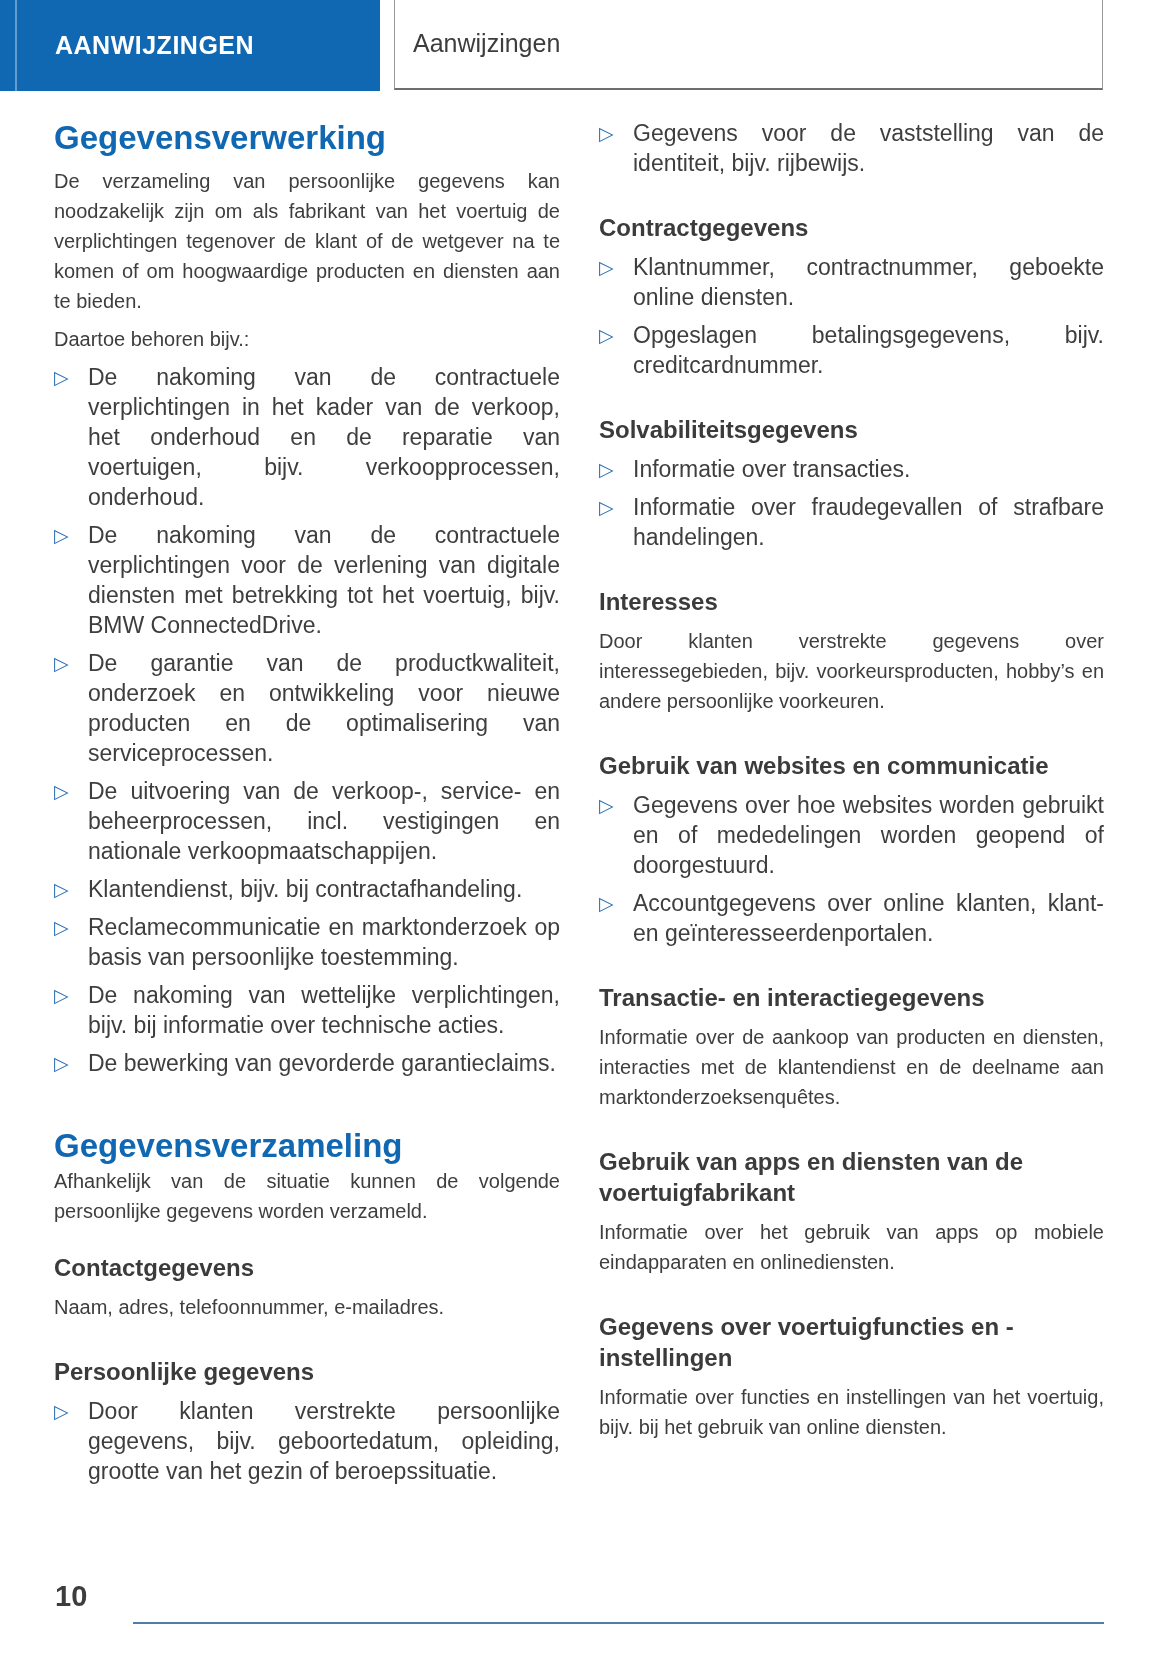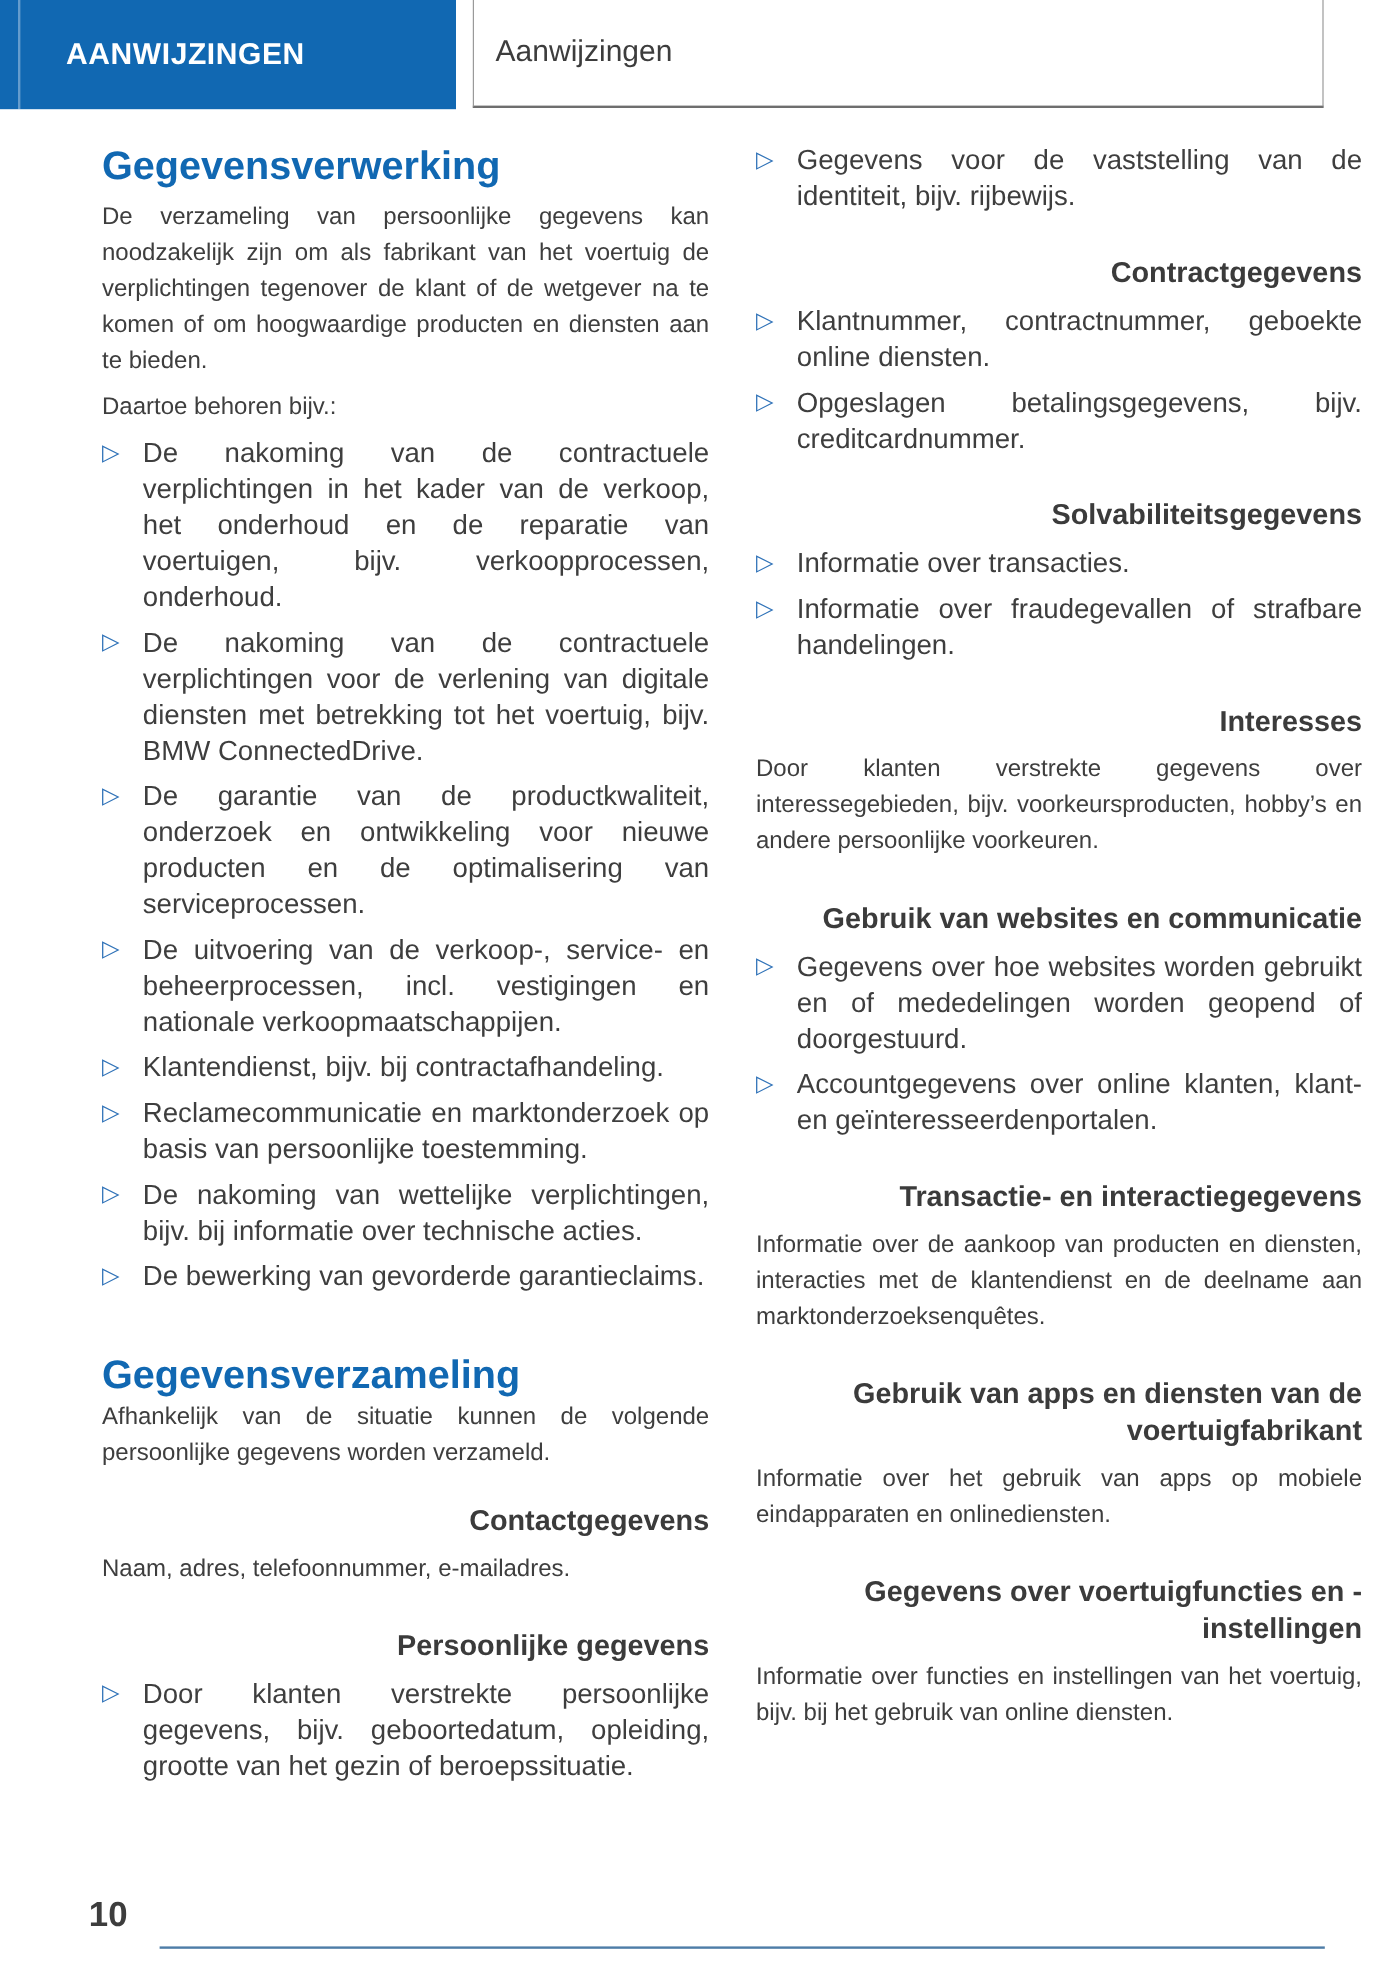--- a/index.html
+++ b/index.html
@@ -29,53 +29,51 @@
     border-bottom:2px solid #6e6e6e;border-top:1px solid #9a9a9a;
     display:flex;align-items:center;
   }
   .header-titlebox .box-title{
     margin-left:18px;font-size:25px;color:#3d3d3d;
   }
   
   .content{
     position:absolute;top:118px;left:54px;width:1050px;
     display:flex;
-    margin-left:31px;
   }
   .col-left{width:506px;flex:none;}
   .col-right{width:505px;flex:none;margin-left:39px;}
   .h1{
     color:#1168b2;font-size:33px;line-height:40px;font-weight:bold;
     margin:0 0 8px 0;
   }
   .h1.mid{margin-top:48px;margin-bottom:0;}
   .h2{
     color:#5c86c5;font-size:28px;line-height:36px;font-weight:bold;
     margin:34px 0 8px 0;
   }
   .h3{
     color:#3b3b3b;font-size:24px;line-height:31px;font-weight:bold;
     margin:34px 0 9px 0;
-    text-align:right;
   }
   p.body{
     font-size:20px;line-height:30px;margin:0 0 8px 0;
     text-align:justify;
   }
   ul.bullets{list-style:none;margin:6px 0 2px 0;padding:0;}
   ul.bullets li{display:flex;margin:0 0 8px 0;}
   .tri{
     flex:none;width:34px;color:#2f72b8;font-size:19px;line-height:30px;
     font-family:"DejaVu Sans",sans-serif;
   }
   .li-text{flex:1;font-size:23px;line-height:30px;text-align:justify;}
   
   .page-number{
     position:absolute;left:55px;top:1580px;
-    font-size:29px;font-weight:bold;color:#3d3d3d;margin-left:19px;
+    font-size:29px;font-weight:bold;color:#3d3d3d;
   }
   .footer-rule{
     position:absolute;left:133px;top:1622px;width:971px;height:2px;
     background:#4e7da7;
   }
 </style>
 </head>
 <body>
 
 <div class="header-tab">

